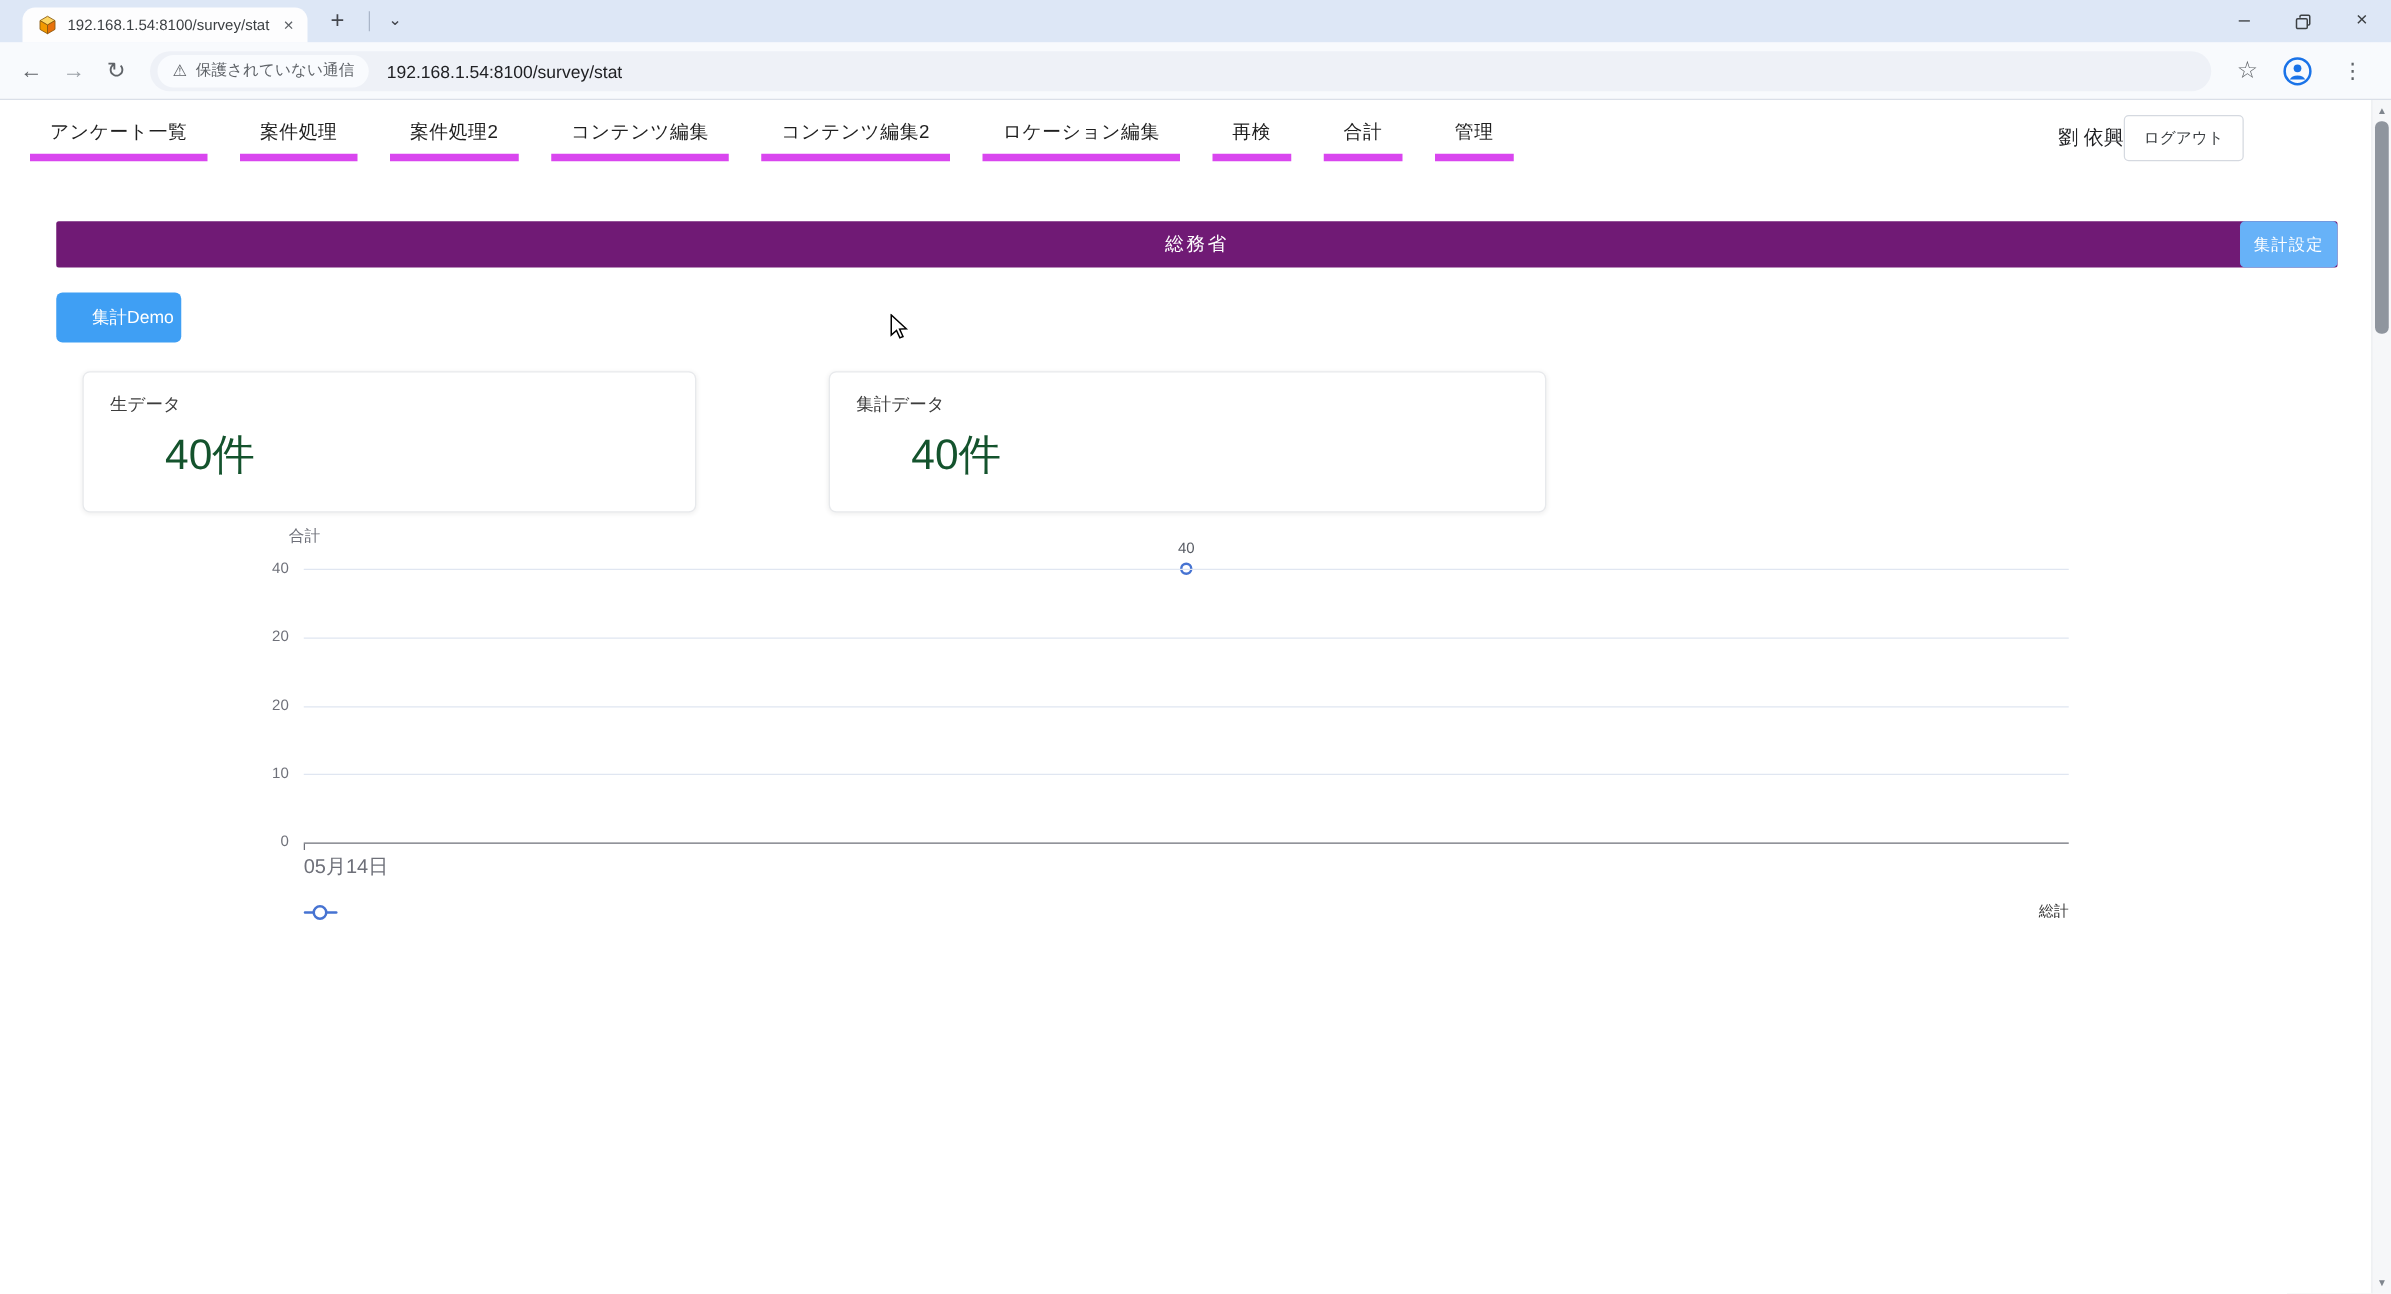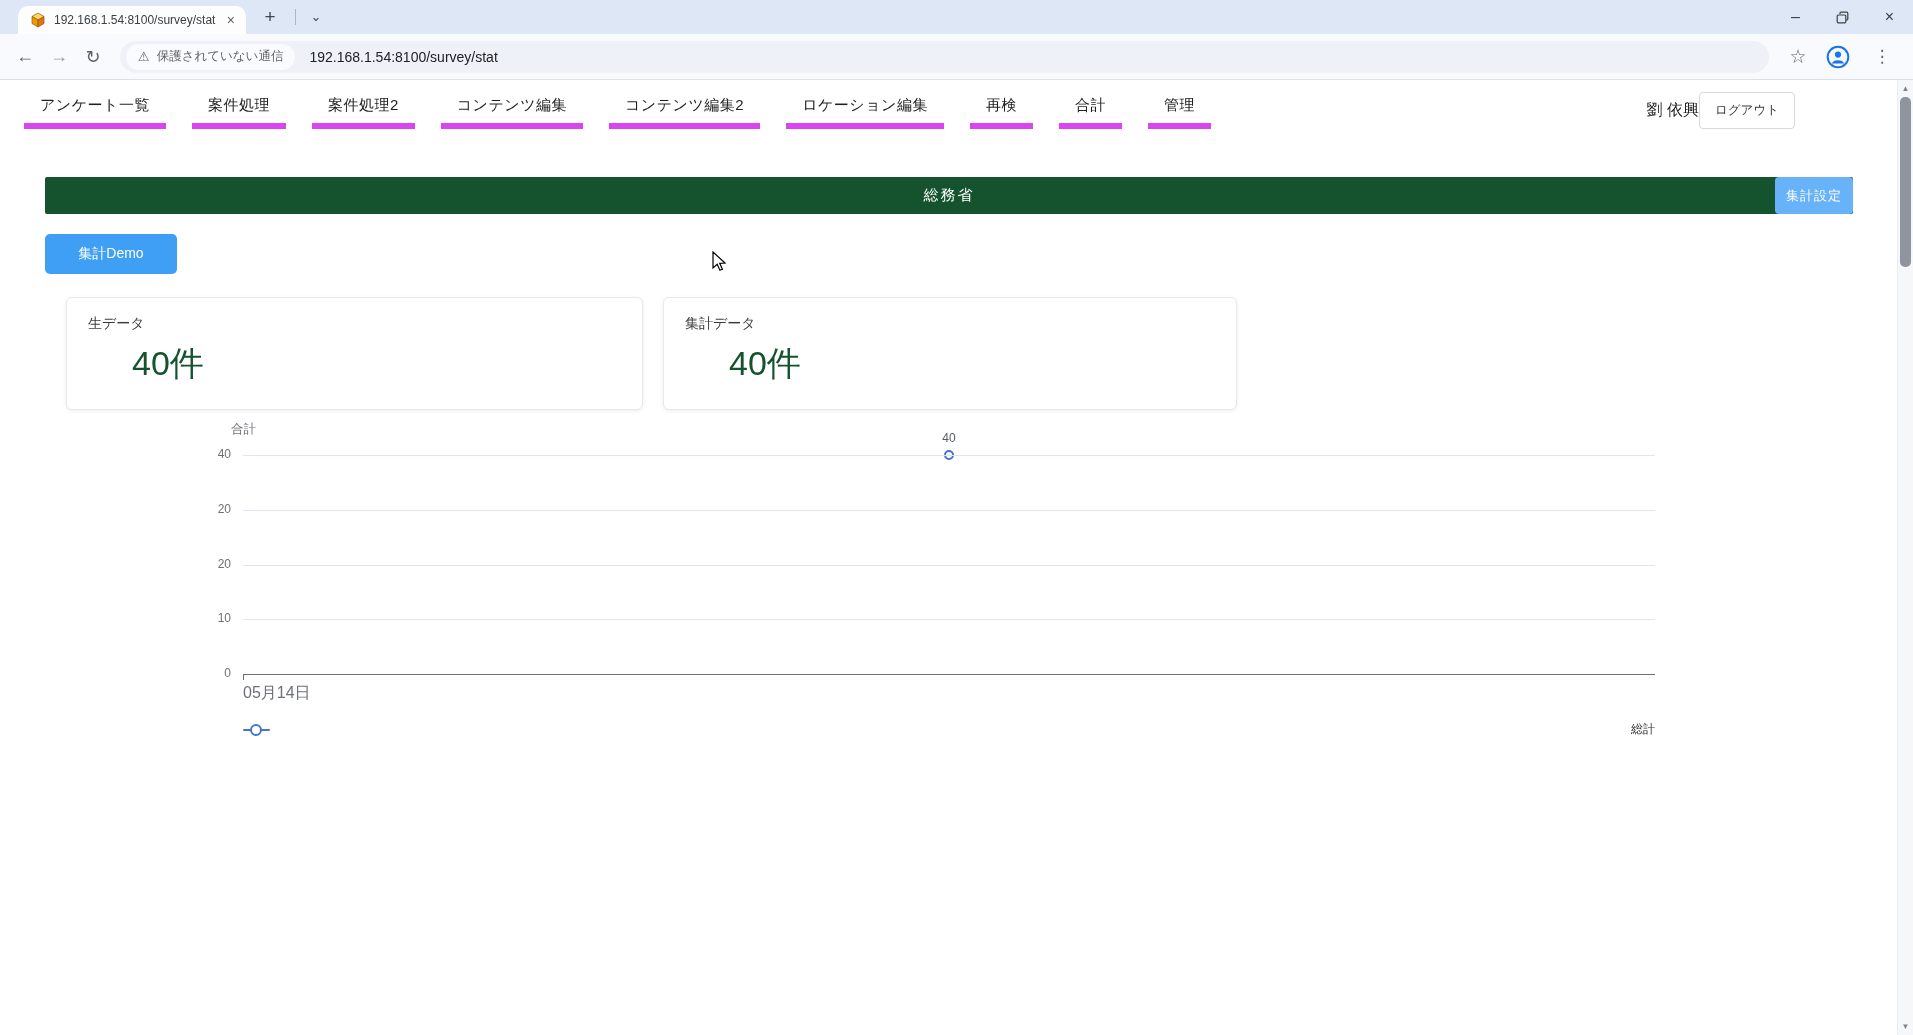--- a/index.html
+++ b/index.html
@@ -45,32 +45,32 @@
 
   .nav-row{position:absolute;top:12px;left:0;right:118px;display:flex;align-items:center;}
   .nav-item{margin:0 13px;padding:3px 16px 8px;border-bottom:6px solid #d946ef;font-size:15px;
             color:#1f1f1f;white-space:nowrap;letter-spacing:.5px;}
   .nav-item:first-child{margin-left:24px;}
   .nav-right{margin-left:auto;display:flex;align-items:center;}
   .user-name{font-size:16px;color:#202124;white-space:nowrap;}
   .logout-btn{border:1px solid #d5d9e0;border-radius:4px;background:#fff;padding:9px 15px;
               font-size:12.5px;color:#3c4043;white-space:nowrap;}
 
-  .gray-bar{position:absolute;top:97px;left:45px;right:60px;height:37px;background:#14532d;border-radius:2px;}
+  .gray-bar{position:absolute;top:97px;left:45px;right:43px;height:37px;background:#701a75;border-radius:2px;}
   .gray-title{position:absolute;inset:0;display:flex;align-items:center;justify-content:center;
               color:#fff;font-size:15px;letter-spacing:2px;font-weight:500;}
   .settings-btn{position:absolute;right:0;top:0;bottom:0;width:78px;background:#67b2f8;border:none;
                 border-radius:4px;color:#fff;font-size:13px;letter-spacing:1px;}
 
-  .demo-btn{position:absolute;top:154px;left:45px;width:132px;height:40px;background:#3f9ff4;border:none;
-            border-radius:5px;color:#fff;font-size:14px;}
+  .demo-btn{position:absolute;top:154px;left:45px;width:100px;height:40px;background:#3f9ff4;border:none;
+            border-radius:5px;color:#fff;font-size:14px;text-align:right;}
 
   .card{position:absolute;top:217px;height:113px;background:#fff;border:1px solid #e7e9ec;border-radius:6px;
         box-shadow:0 1px 4px rgba(0,0,0,.07);box-sizing:border-box;padding:17px 21px;}
-  .card.raw{left:66px;width:577px;}
+  .card.raw{left:66px;width:491px;}
   .card.agg{left:663px;width:574px;}
   .card-label{font-size:14px;color:#3c3c3c;}
   .card-value{font-size:34px;color:#14532d;margin-top:8px;margin-left:44px;}
 
   
   .chart-title{position:absolute;left:231px;top:341px;font-size:12.5px;color:#6e7079;}
   .grid-line{position:absolute;left:243px;width:1412px;height:1px;background:#e0e6f1;}
   .axis-line{position:absolute;left:243px;width:1412px;height:1px;background:#6e7079;}
   .axis-line::before{content:"";position:absolute;left:0;top:1px;width:1px;height:5px;background:#6e7079;}
   .y-tick{position:absolute;left:181px;width:50px;text-align:right;font-size:12px;color:#6e7079;}

